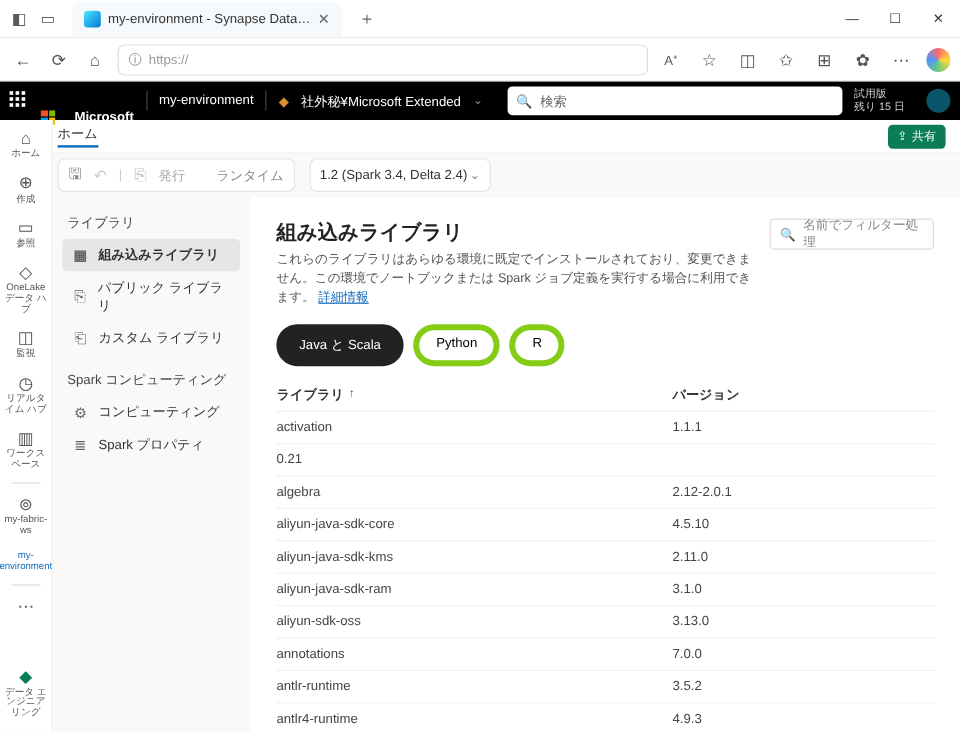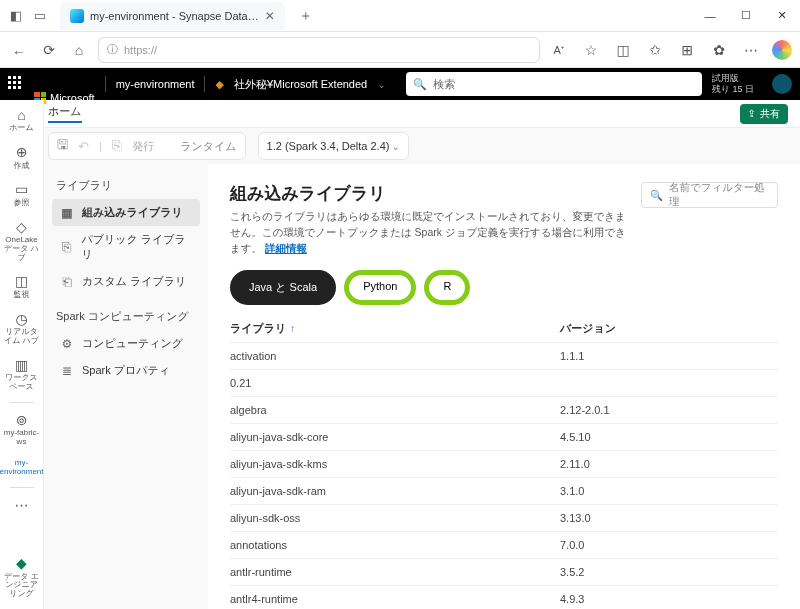--- a/index.html
+++ b/index.html
@@ -21,21 +21,21 @@
     .nav-icon { width: 22px; height: 22px; display: flex; align-items: center; justify-content: center; color: #555; font-size: 14px; }
     .addr { flex: 1; display: flex; align-items: center; gap: 6px; height: 26px; background: #fff; border: 1px solid #ddd; border-radius: 6px; padding: 0 8px; font-size: 11px; color: #999; }
     .addr-icon { color: #888; }
     .url-right { display: flex; gap: 10px; align-items: center; }
     .copilot { width: 20px; height: 20px; border-radius: 50%; background: conic-gradient(#ff6b6b,#ffd93d,#6bcb77,#4d96ff,#ff6b6b); }
 
     
     .ms-header { height: 32px; background: #000; color: #fff; display: flex; align-items: center; padding: 0 8px; gap: 10px; font-size: 11px; }
     .waffle { width: 16px; height: 16px; display: grid; grid-template-columns: repeat(3,3px); grid-template-rows: repeat(3,3px); gap: 2px; }
     .waffle span { background: #fff; }
-    .ms-logo { display: flex; align-items: center; gap: 4px; font-weight: 400; margin-top: 27px; }
+    .ms-logo { display: flex; align-items: center; gap: 16px; font-weight: 700; margin-top: 27px; }
     .ms-sq { width: 12px; height: 12px; display: grid; grid-template-columns: 1fr 1fr; grid-template-rows: 1fr 1fr; gap: 1px; }
     .ms-sq span:nth-child(1){background:#f25022}.ms-sq span:nth-child(2){background:#7fba00}.ms-sq span:nth-child(3){background:#00a4ef}.ms-sq span:nth-child(4){background:#ffb900}
     .ms-div { width:1px; height:16px; background:#444; }
     .ms-search { flex:1; max-width: 310px; margin-left: 10px; }
     .ms-search-box { height: 24px; background:#fff; border-radius: 4px; display:flex; align-items:center; padding:0 8px; gap:6px; color:#666; font-size:11px; }
     .trial { margin-left:auto; font-size:9px; line-height:1.2; text-align:left; color:#ccc; }
     .avatar { width:20px; height:20px; border-radius:50%; background:#0b556a; margin-left:8px; }
 
     
     .crumb-bar { height: 28px; background:#fff; display:flex; align-items:center; padding:0 12px 0 48px; font-size:11px; justify-content:space-between; border-bottom:1px solid #eee; }
@@ -66,21 +66,21 @@
     .side-hd { font-size:11px; color:#444; margin-bottom:6px; padding-left:4px; }
     .side-item { display:flex; align-items:center; gap:8px; padding:6px 8px; border-radius:4px; color:#333; cursor:pointer; }
     .side-item.active { background:#e6e6e6; font-weight:600; }
     .side-icn { width:14px; text-align:center; color:#666; font-size:12px; }
 
     
     .content { flex:1; background:#fff; padding:18px 22px; overflow:auto; }
     .c-head { display:flex; align-items:flex-start; justify-content:space-between; gap:12px; }
     .c-title { font-size:17px; font-weight:700; color:#222; margin-bottom:4px; }
     .c-desc { font-size:10.5px; color:#555; line-height:1.5; max-width:420px; }
-    .c-link { color:#0f6cbd; text-decoration:underline;font-weight:bold; }
+    .c-link { color:#0f6cbd; text-decoration:underline; }
     .filter { border:1px solid #ddd; border-radius:4px; height:26px; padding:0 8px; display:flex; align-items:center; gap:6px; font-size:10.5px; color:#888; min-width:130px; }
 
     .lang-pills { display:flex; gap:8px; margin:14px 0 10px; }
     .pill { border:5px solid #84cc16; border-radius:999px; padding:5px 14px; font-size:11px; background:#fff; cursor:pointer; }
     .pill.active { background:#222; color:#fff; border-color:#222; }
 
     .tbl-hd { display:flex; font-size:11px; font-weight:600; color:#333; padding:6px 0; }
     .col-lib { flex:0 0 330px; display:flex; align-items:center; gap:4px; }
     .col-ver { flex:1; }
     .sort-arrow { color:#0f6cbd; font-size:10px; }

